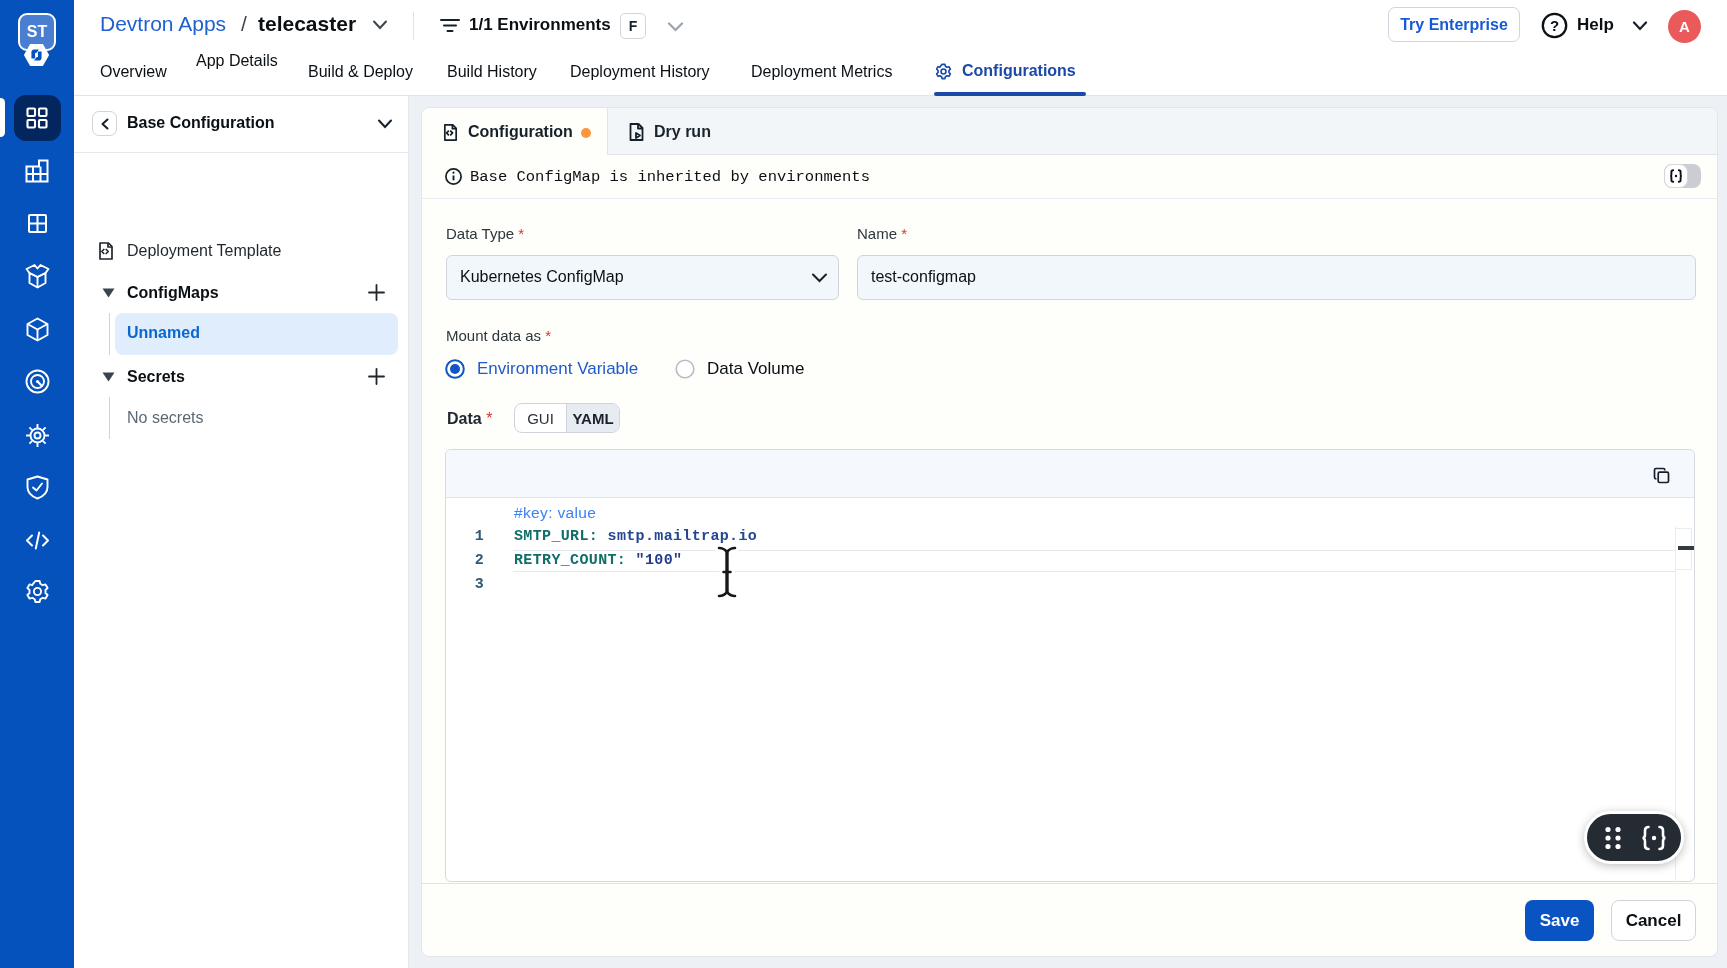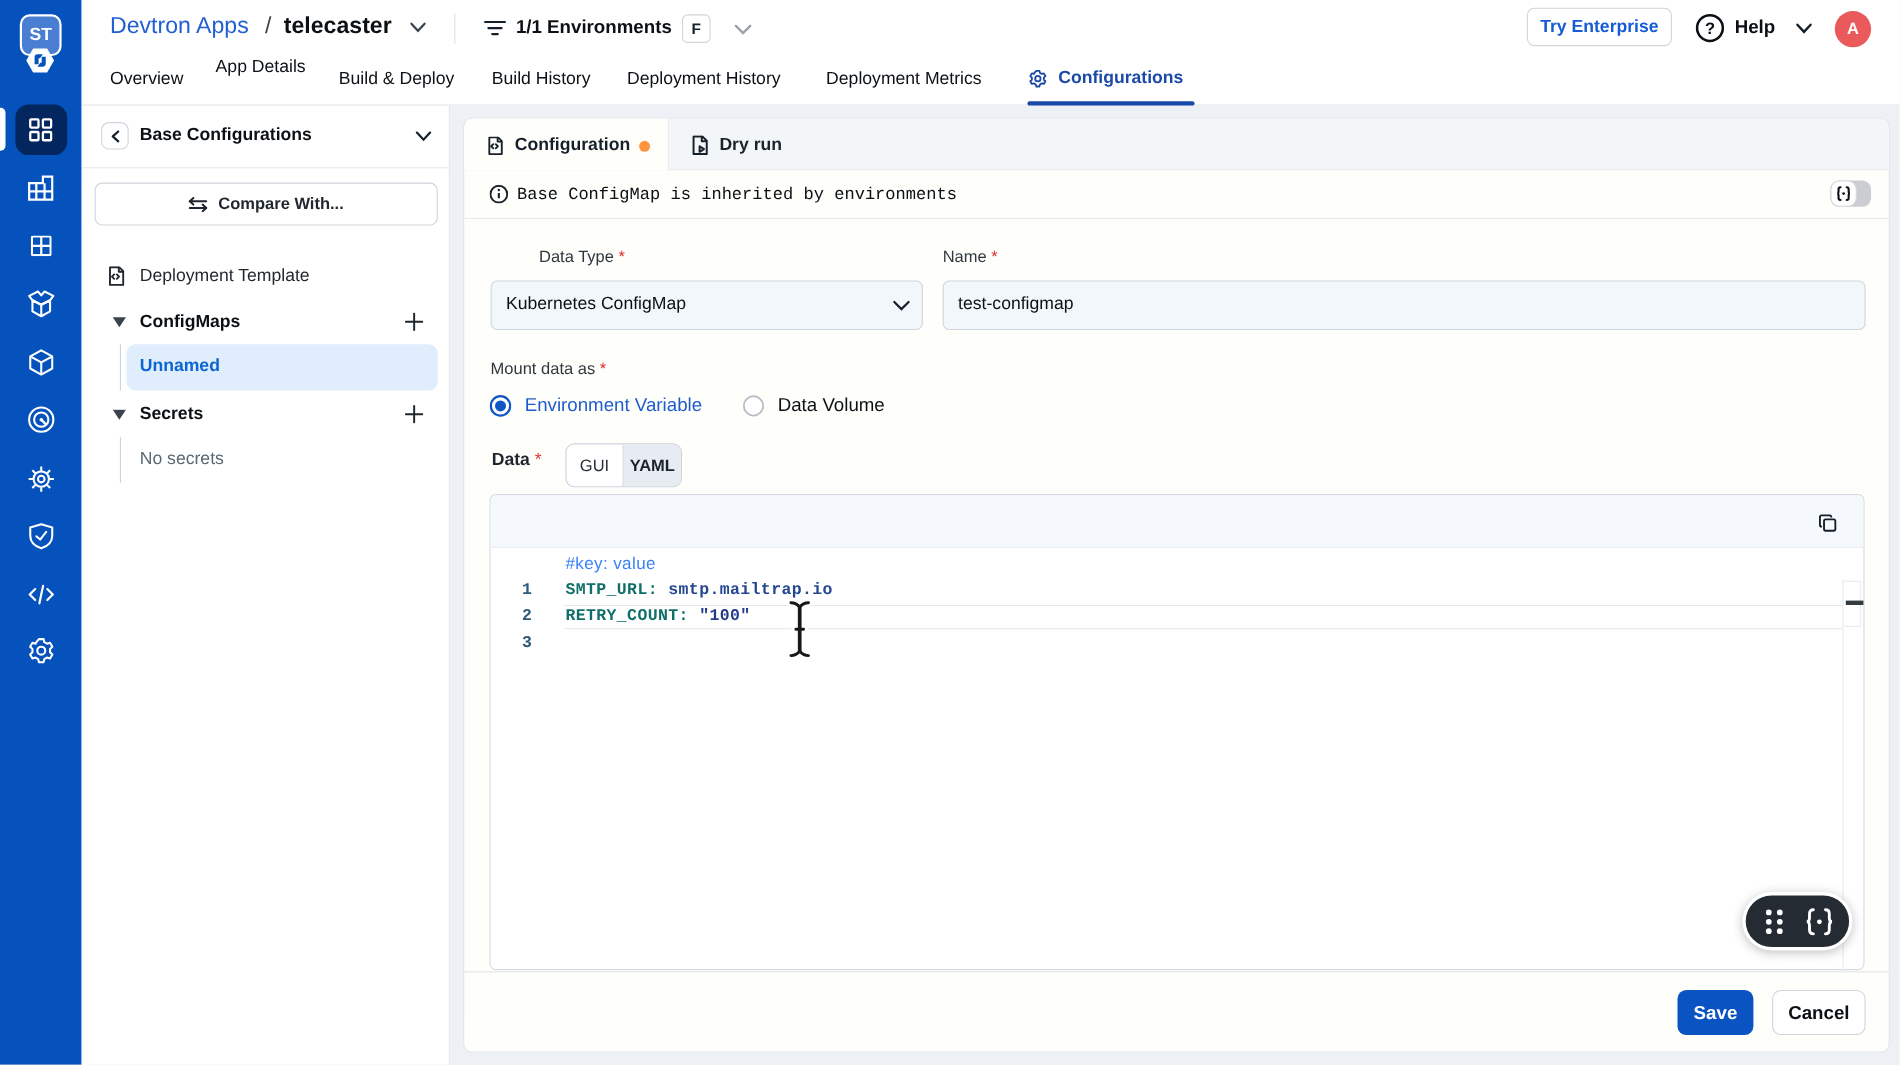--- a/index.html
+++ b/index.html
@@ -149,35 +149,26 @@
   <div class="abs" style="left:888px;top:62px;font-size:16px;font-weight:700;color:#1b49a8;">Configurations</div>
   <div class="abs" style="left:860px;top:92px;width:152px;height:4px;background:#1b49a8;border-radius:3px;"></div>
 </div>
 <div id="leftpanel">
 
   <div class="abs" style="left:18px;top:15px;width:25px;height:25px;border:1px solid #d0d5dc;border-radius:7px;background:#fff;display:flex;align-items:center;justify-content:center;">
     <svg width="8" height="12" viewBox="0 0 8 12" fill="none" stroke="#16202a" stroke-width="2" stroke-linecap="round" stroke-linejoin="round">
         <path d="M6.5 1.5 L1.5 6 L6.5 10.5"></path>
       </svg>
   </div>
-  <div class="abs" style="left:53px;top:18px;font-size:16px;font-weight:700;color:#0b1015;">Base Configurations</div>
+  <div class="abs" style="left:53px;top:18px;font-size:16px;font-weight:700;color:#0b1015;">Base Configuration</div>
   <svg class="abs" style="left:303px;top:23px;" width="16" height="10" viewBox="0 0 16 10" fill="none" stroke="#16202a" stroke-width="2" stroke-linecap="round">
       <path d="M2 1.5 L8 8 L14 1.5"></path>
     </svg>
   <div class="abs" style="left:0;top:56px;width:335px;height:1px;background:#e5e8ec;"></div>
 
-  <div class="abs" style="left:12px;top:70px;width:312px;height:39px;border:1px solid #d0d5dc;border-radius:7px;background:#fff;display:flex;align-items:center;justify-content:center;gap:9px;">
-    <svg width="18" height="14" viewBox="0 0 18 14" fill="none" stroke="#1f262e" stroke-width="1.8" stroke-linecap="round" stroke-linejoin="round">
-        <path d="M4.8 1 L1.5 4 L16.5 4"></path>
-        <path d="M4.8 7 L1.5 4"></path>
-        <path d="M13.2 13 L16.5 10 L1.5 10"></path>
-        <path d="M13.2 7 L16.5 10"></path>
-      </svg>
-    <span style="font-size:15px;font-weight:600;color:#1f262e;">Compare With...</span>
-  </div>
 
   <svg class="abs" style="left:23px;top:146px;" width="18" height="18" viewBox="0 0 18 18" fill="none" stroke="#1f262e" stroke-width="1.7">
     <path d="M3 1 L11.5 1 L15 4.5 L15 17 L3 17 Z" stroke-linejoin="round"></path>
     <path d="M11 1 L11 5 L15 5" stroke-linejoin="round"></path>
     <path d="M6.8 7.5 L4.8 9.5 L6.8 11.5 M9.2 7.5 L11.2 9.5 L9.2 11.5" stroke-linecap="round" stroke-linejoin="round"></path>
   </svg>
   <div class="abs" style="left:53px;top:146px;font-size:16px;color:#1f262e;">Deployment Template</div>
 
   <svg class="abs" style="left:28px;top:192px;" width="13" height="10" viewBox="0 0 13 10">
       <path d="M0.5 0.5 L12.5 0.5 L6.5 9.5 Z" fill="#3b444c"></path>
@@ -231,21 +222,21 @@
   <div class="abs" style="left:1242px;top:56px;width:37px;height:24px;background:#cccdd2;border-radius:8px;"></div>
   <div class="abs" style="left:1242px;top:56px;width:24px;height:24px;background:#ffffff;border:1px solid #d6d7db;border-radius:8px;display:flex;align-items:center;justify-content:center;">
     <svg width="14" height="14" viewBox="0 0 14 14" fill="none" stroke="#0b1015" stroke-width="1.9" stroke-linecap="round">
         <path d="M4.2 1.2 Q2.4 1.2 2.4 3 L2.4 5.2 Q2.4 7 1.2 7 Q2.4 7 2.4 8.8 L2.4 11 Q2.4 12.8 4.2 12.8"></path>
         <path d="M9.8 1.2 Q11.6 1.2 11.6 3 L11.6 5.2 Q11.6 7 12.8 7 Q11.6 7 11.6 8.8 L11.6 11 Q11.6 12.8 9.8 12.8"></path>
         <circle cx="7" cy="7" r="1.2" fill="#0b1015" stroke="none"></circle>
       </svg>
   </div>
   <div class="abs" style="left:0;top:90px;width:1295px;height:1px;background:#e8ebef;"></div>
 
-  <div class="abs" style="left:24px;top:117px;font-size:15px;color:#2e363e;margin-left:44px;">Data Type <span style="color:#e03030;">*</span></div>
+  <div class="abs" style="left:24px;top:117px;font-size:15px;color:#2e363e;">Data Type <span style="color:#e03030;">*</span></div>
   <div class="abs" style="left:24px;top:147px;width:393px;height:45px;background:#f2f7fc;border:1px solid #d0d5dc;border-radius:6px;"></div>
   <div class="abs" style="left:38px;top:160px;font-size:16px;color:#0b1015;">Kubernetes ConfigMap</div>
   <svg class="abs" style="left:389px;top:165px;" width="17" height="10" viewBox="0 0 17 10" fill="none" stroke="#16202a" stroke-width="2" stroke-linecap="round">
       <path d="M2 1.5 L8.5 8 L15 1.5"></path>
     </svg>
   <div class="abs" style="left:435px;top:117px;font-size:15px;color:#2e363e;">Name <span style="color:#e03030;">*</span></div>
   <div class="abs" style="left:435px;top:147px;width:839px;height:45px;background:#f2f7fc;border:1px solid #d0d5dc;border-radius:6px;"></div>
   <div class="abs" style="left:449px;top:160px;font-size:16px;color:#0b1015;">test-configmap</div>
 
   <div class="abs" style="left:24px;top:219px;font-size:15px;color:#2e363e;">Mount data as <span style="color:#e03030;">*</span></div>
@@ -253,21 +244,21 @@
       <circle cx="10" cy="10" r="8.8" fill="#fff" stroke="#0f56c4" stroke-width="2"></circle>
       <circle cx="10" cy="10" r="5" fill="#0f56c4"></circle>
     </svg>
   <div class="abs" style="left:55px;top:251px;font-size:17px;color:#1f5bcc;">Environment Variable</div>
   <svg class="abs" style="left:253px;top:251px;" width="20" height="20" viewBox="0 0 20 20">
       <circle cx="10" cy="10" r="8.8" fill="#fff" stroke="#b6bcc4" stroke-width="1.6"></circle>
     </svg>
   <div class="abs" style="left:285px;top:251px;font-size:17px;color:#0b1015;">Data Volume</div>
 
   <div class="abs" style="left:25px;top:302px;font-size:16px;font-weight:700;color:#1f262e;">Data <span style="color:#e03030;font-weight:400;">*</span></div>
-  <div class="abs" style="left:92px;top:295px;width:106px;height:40px;border:1px solid #cfd4dc;border-radius:8px;background:#fff;overflow:hidden;display:flex;">
+  <div class="abs" style="left:92px;top:295px;width:106px;height:30px;border:1px solid #cfd4dc;border-radius:8px;background:#fff;overflow:hidden;display:flex;">
     <div style="width:52px;height:100%;display:flex;align-items:center;justify-content:center;font-size:15px;font-weight:500;color:#2b3138;border-right:1px solid #cfd4dc;">GUI</div>
     <div style="flex:1;height:100%;display:flex;align-items:center;justify-content:center;font-size:15px;font-weight:700;color:#1a222b;background:#e7ebf2;">YAML</div>
   </div>
 
   <div class="abs" style="left:23px;top:341px;width:1250px;height:433px;background:#ffffff;border:1px solid #d5dae1;border-radius:6px;"></div>
   <div class="abs" style="left:24px;top:342px;width:1248px;height:48px;background:#f5f9fd;border-bottom:1px solid #dfe3e9;border-radius:6px 6px 0 0;"></div>
   <svg class="abs" style="left:1231px;top:359px;" width="17" height="17" viewBox="0 0 17 17" fill="none" stroke="#16202a" stroke-width="1.7" stroke-linejoin="round">
       <rect x="5.2" y="5.2" width="10.3" height="10.3" rx="1.5"></rect>
       <path d="M11.8 3.4 L11.8 3 Q11.8 1.5 10.3 1.5 L3 1.5 Q1.5 1.5 1.5 3 L1.5 10.3 Q1.5 11.8 3 11.8 L3.4 11.8"></path>
     </svg>

